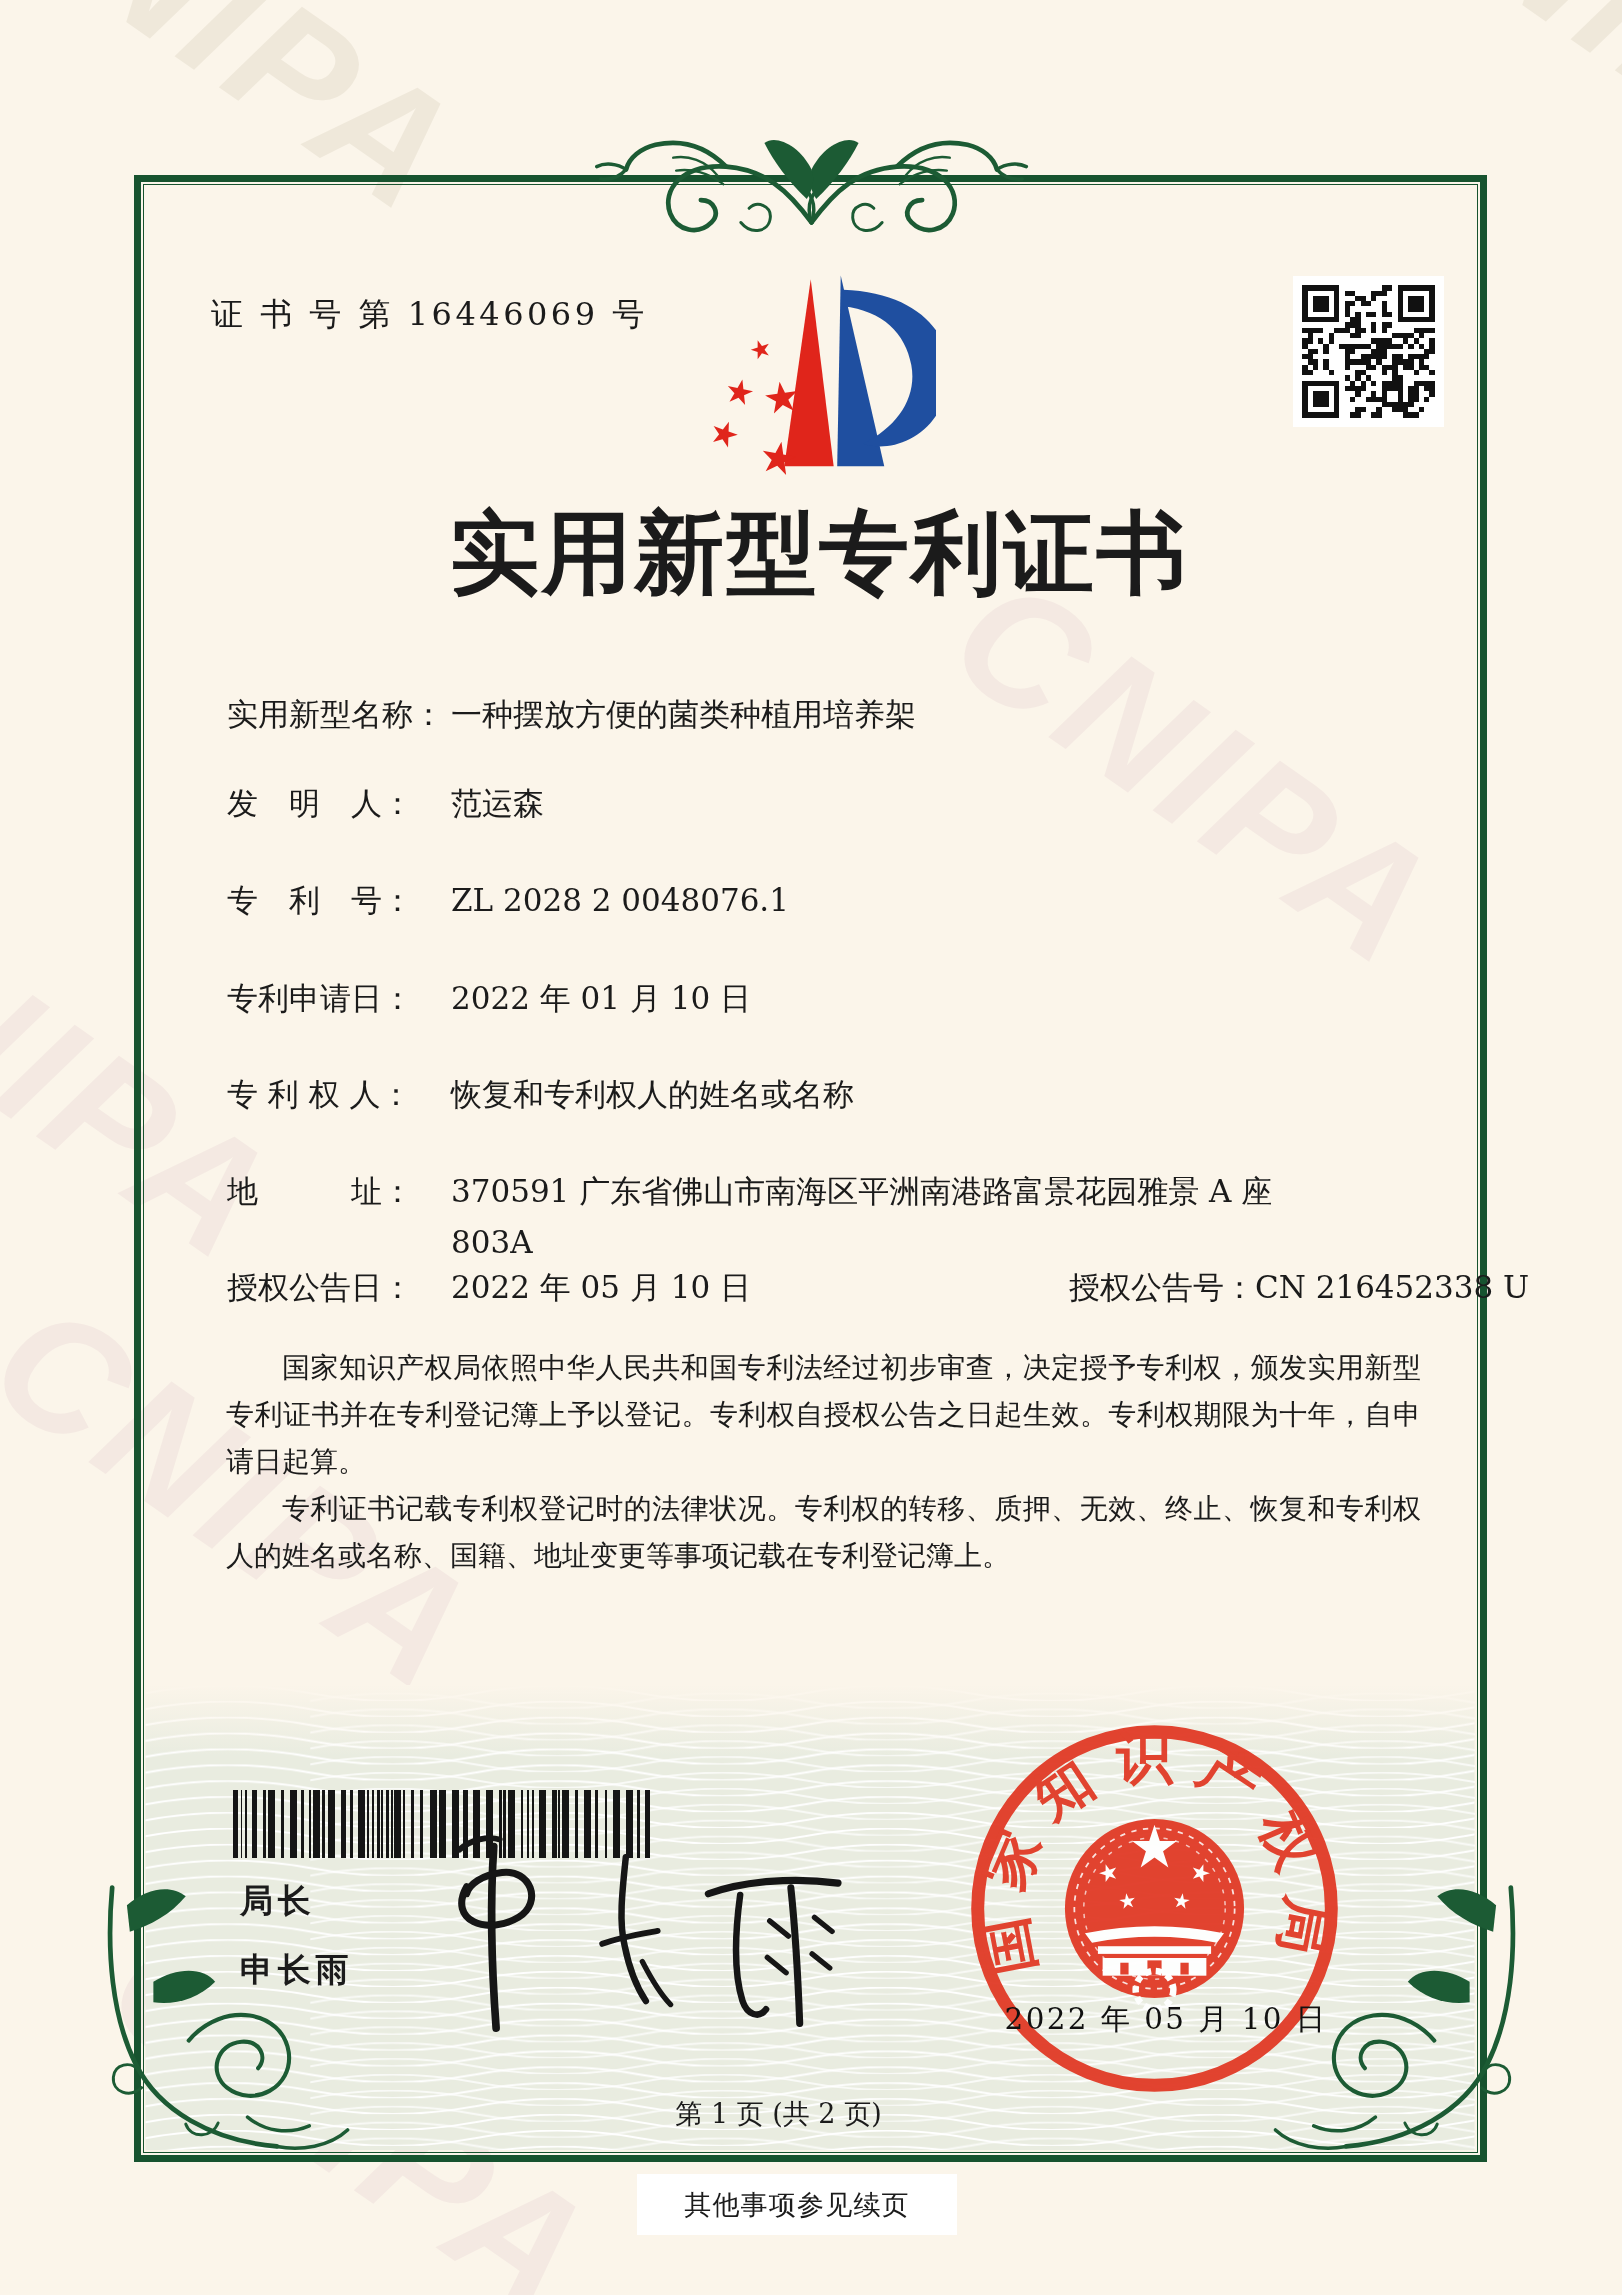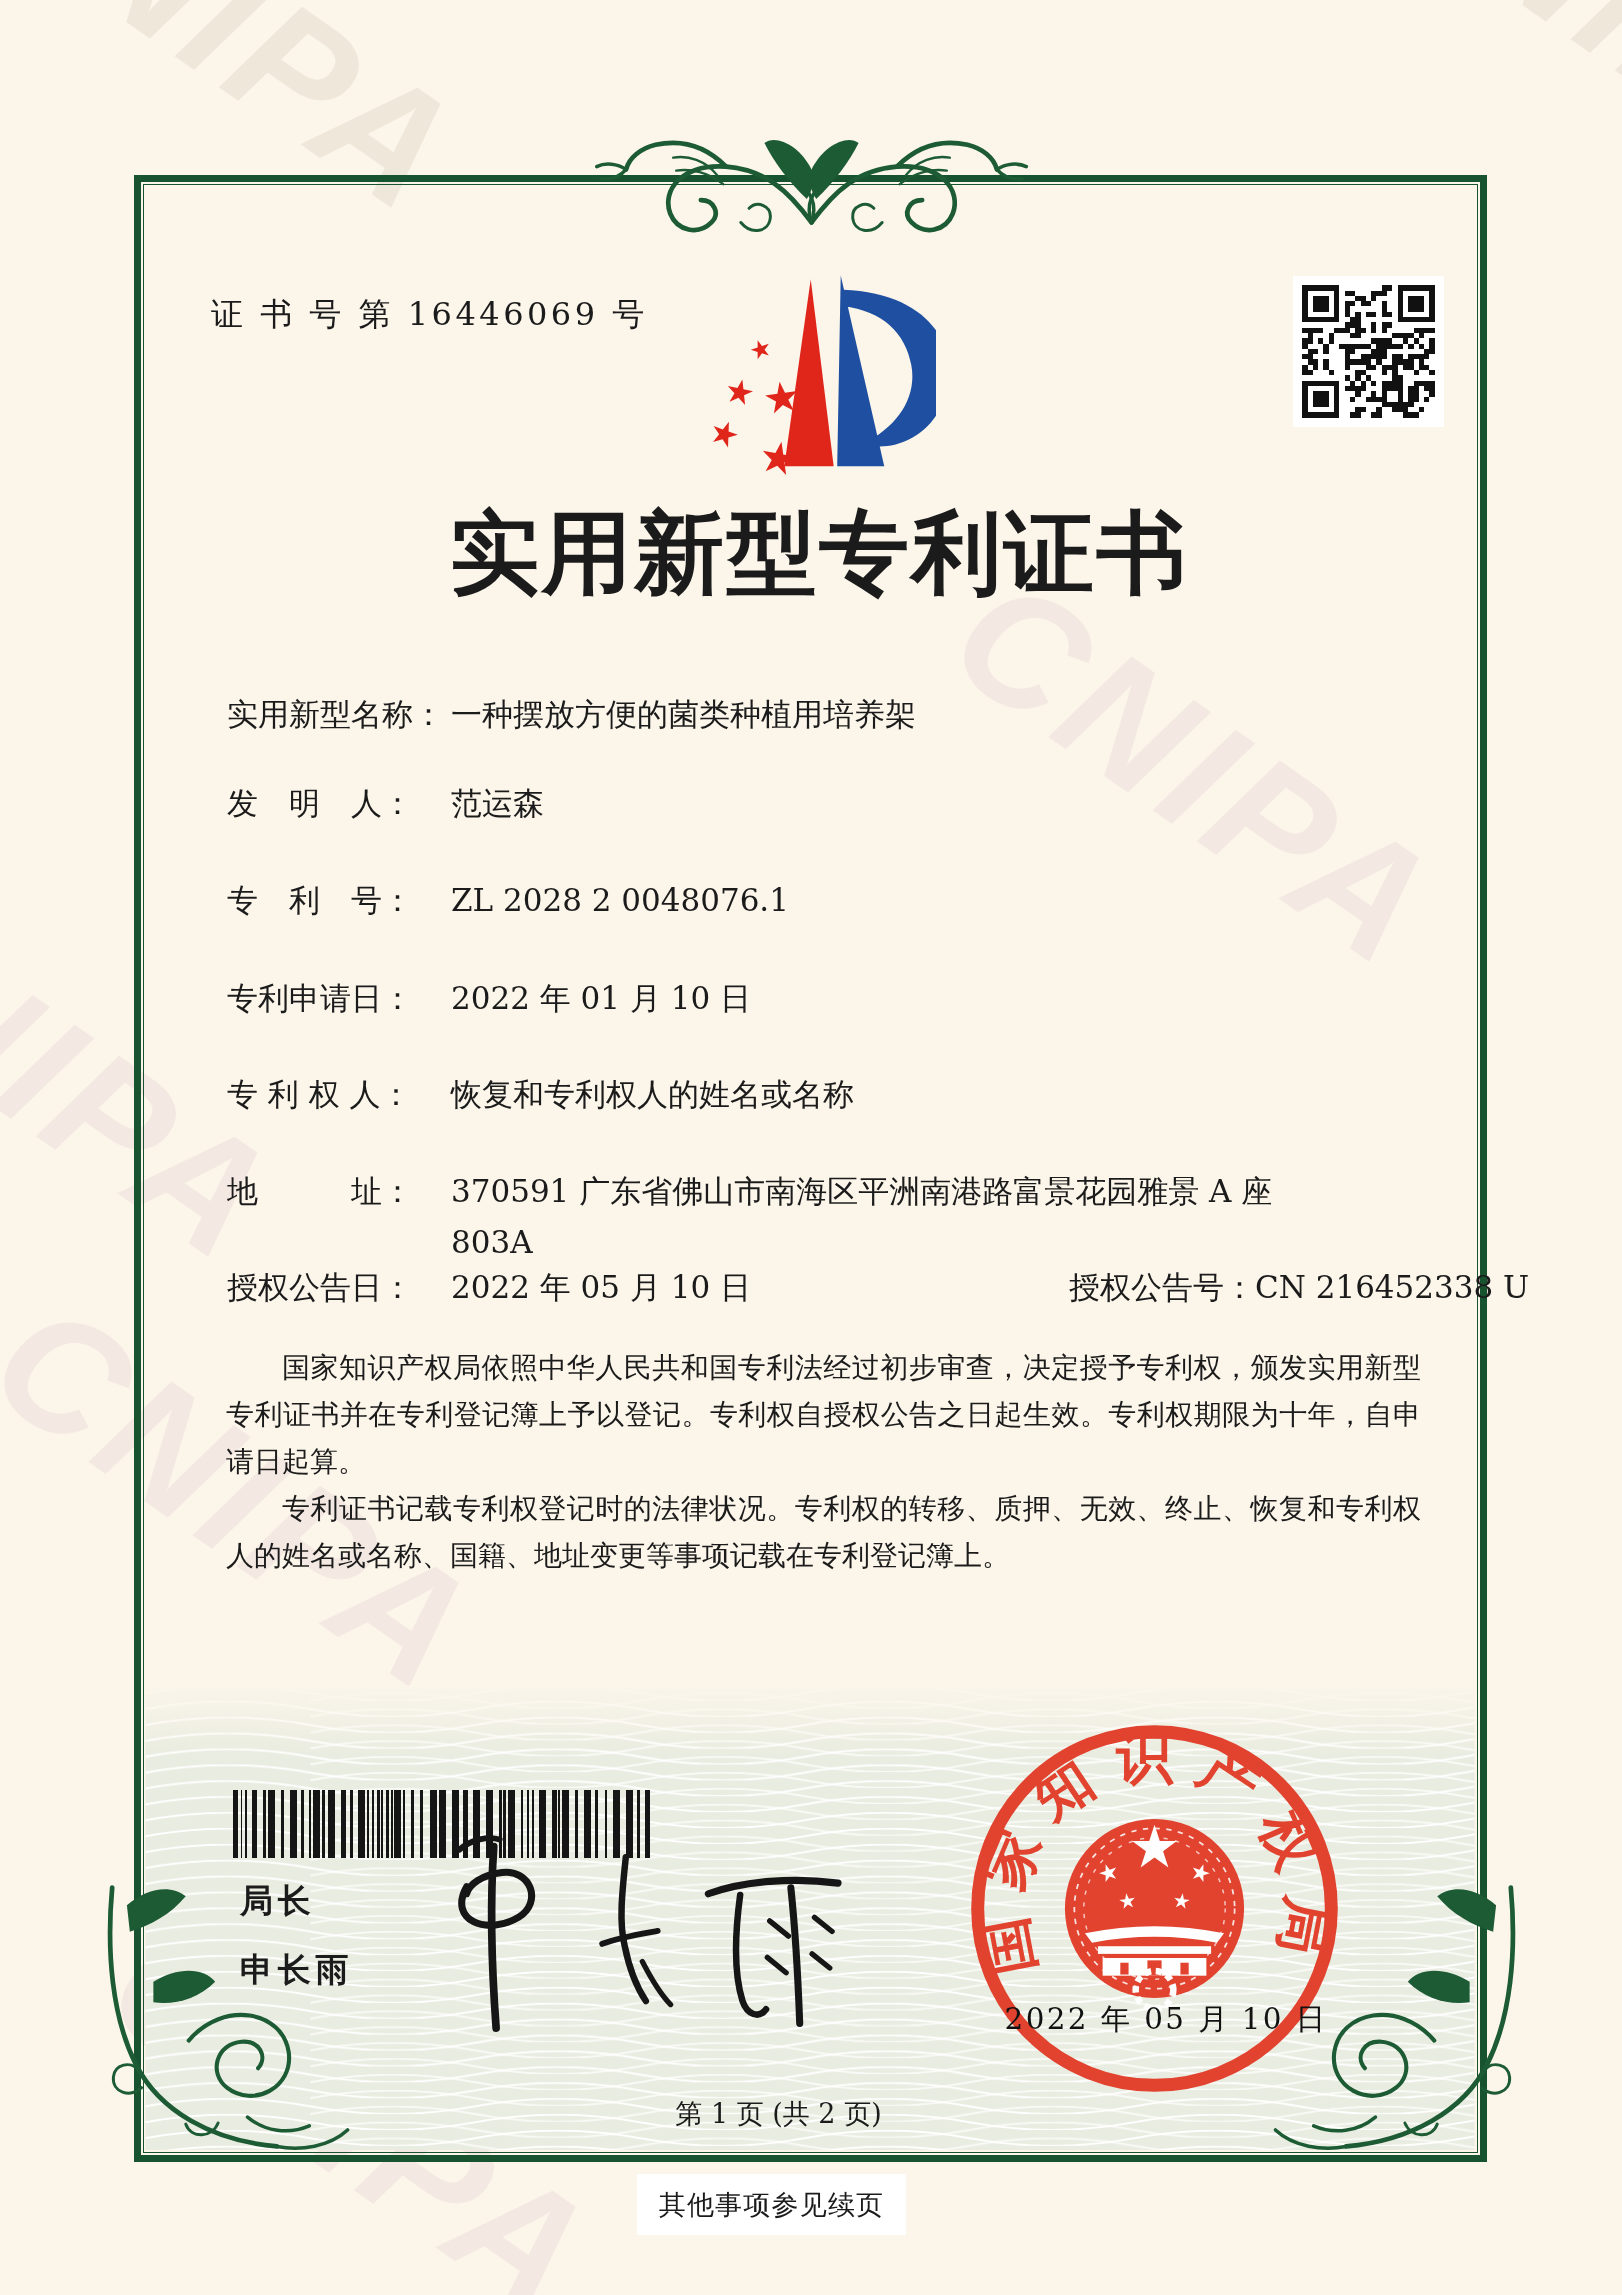--- a/index.html
+++ b/index.html
@@ -27,21 +27,21 @@
   .paras{position:absolute;left:226px;top:1344px;width:1195px;font-size:28px;line-height:47px;
          text-align:justify;}
   .paras p{margin:0;text-indent:2em;}
   .barcode{position:absolute;left:233px;top:1790px;width:420px;height:68px;}
   .barcode div{position:absolute;top:0;height:100%;background:#151515;}
   .officer{position:absolute;left:240px;font-family:"Liberation Sans","DejaVu Sans",sans-serif;
            font-weight:700;font-size:33px;letter-spacing:4.7px;}
   .sealdate{position:absolute;left:1001px;top:2000px;width:330px;text-align:center;font-size:29.4px;
             letter-spacing:2.4px;color:#111;z-index:6;}
   .pageinfo{position:absolute;left:602px;top:2096px;width:353px;text-align:center;font-size:27px;z-index:6;}
-  .contbox{position:absolute;left:637px;top:2174px;width:269px;height:61px;background:#ffffff;
+  .contbox{position:absolute;left:637px;top:2174px;width:320px;height:61px;background:#ffffff;
            display:flex;align-items:center;justify-content:center;font-size:27px;letter-spacing:1.2px;}
   .qrwrap{position:absolute;left:1293px;top:276px;width:151px;height:151px;background:#ffffff;
           display:flex;align-items:center;justify-content:center;}
   .qr{display:grid;grid-template-columns:repeat(25,5.3px);grid-auto-rows:5.3px;}
   .qr .b{background:#111;} .qr .w{background:#fff;}
   svg{display:block;}
   .abs{position:absolute;}
 </style>
 </head>
 <body>

